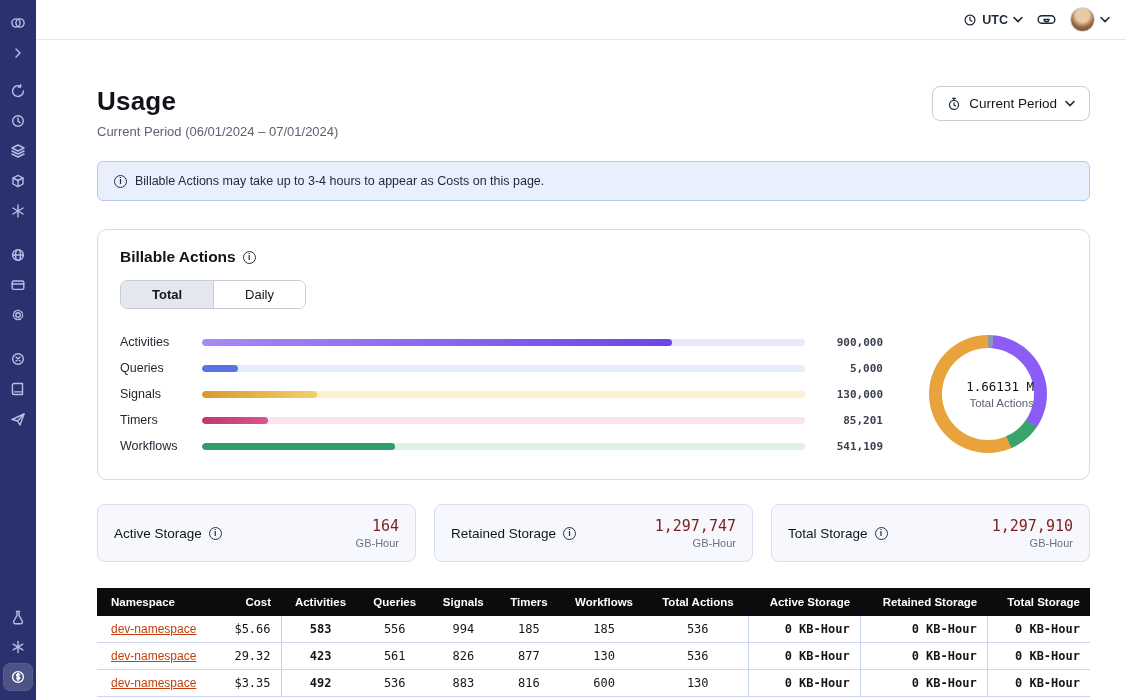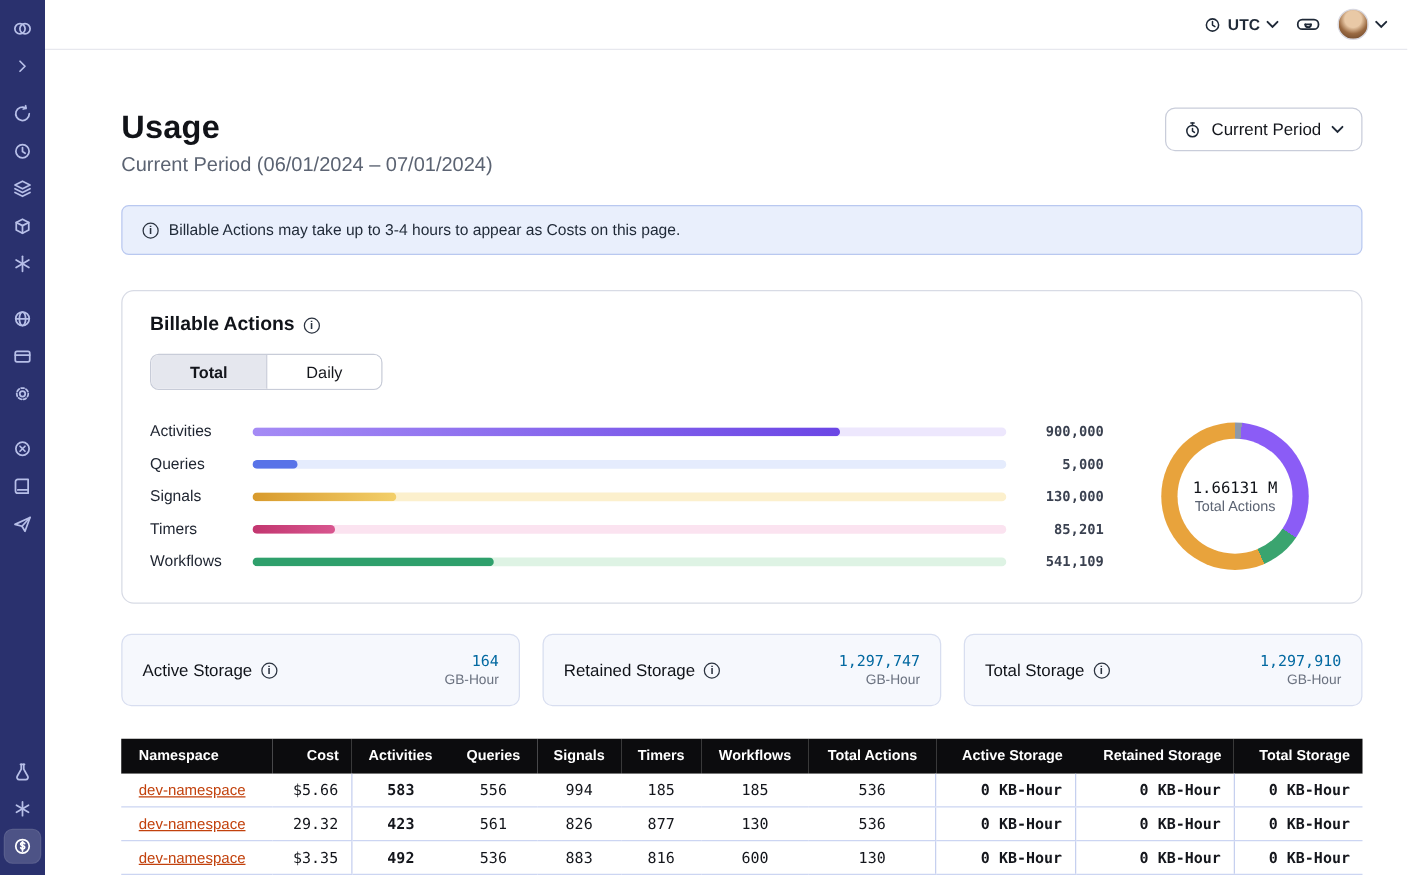--- a/index.html
+++ b/index.html
@@ -27,21 +27,21 @@
   .chev { width:10px; height:7px; stroke:#1f2937; fill:none; stroke-width:1.6; stroke-linecap:round; }
   .avatar { width:25px; height:25px; border-radius:50%;
     background:radial-gradient(circle at 50% 32%, #e9c9a6 0 34%, #9a6a42 60%, #5e3c22 100%);
     border:1px solid #d8d8e0; cursor:pointer; }
   .user-wrap { display:flex; align-items:center; gap:5px; cursor:pointer; }
 
   
   .main { margin-left:36px; padding:46px 36px 0 61px; }
   .page-head { display:flex; justify-content:space-between; align-items:flex-start; }
   .page-title { font-size:26px; font-weight:600; color:#111318; letter-spacing:.2px; }
-  .page-sub { margin-top:7px; font-size:16px; color:#5b6372; }
+  .page-sub { margin-top:7px; font-size:13px; color:#5b6372; }
   .period-btn { display:flex; align-items:center; gap:8px; border:1px solid #c9cdda; background:#fff;
     border-radius:8px; padding:9px 14px; font-size:13.5px; font-weight:500; color:#14161c; cursor:pointer; }
 
   .banner { margin-top:22px; display:flex; align-items:center; gap:8px; background:#e9effc;
     border:1px solid #b9c8f0; border-radius:6px; padding:12px 16px; font-size:12.5px; color:#1f2937; }
   .info-i { display:inline-flex; width:13px; height:13px; border:1.2px solid #2b3340; border-radius:50%;
     font-size:9px; line-height:10.5px; align-items:center; justify-content:center; font-weight:700;
     color:#2b3340; flex:0 0 auto; cursor:pointer; }
 
   
@@ -56,30 +56,30 @@
   .bars { flex:1; }
   .bar-row { display:flex; align-items:center; height:26px; }
   .bar-label { width:74px; font-size:12.5px; color:#1e2430; }
   .bar-track { flex:1; height:7px; border-radius:4px; margin:0 14px 0 8px; overflow:hidden; }
   .bar-fill { height:7px; border-radius:4px; }
   .bar-value { width:64px; text-align:right; font-size:11px; color:#3a4150;font-weight:bold; }
 
   .donut-wrap { width:158px; display:flex; justify-content:center; }
   .donut { width:118px; height:118px; border-radius:50%; position:relative; }
   .donut-hole { position:absolute; inset:13px; background:#fff; border-radius:50%;
-    display:flex; flex-direction:column; align-items:center; justify-content:center; gap:3px; }
+    display:flex; flex-direction:column; align-items:flex-end; justify-content:center; gap:3px; }
   .donut-val { font-size:12.5px; color:#101319; }
   .donut-cap { font-size:11.5px; color:#5b6372; }
 
   
   .storage-row { margin-top:24px; display:flex; gap:18px; }
   .storage-card { flex:1; background:#f6f8fd; border:1px solid #d8def0; border-radius:8px;
     padding:10px 16px; display:flex; align-items:center; justify-content:space-between; height:58px; }
   .storage-label { display:flex; align-items:center; gap:7px; font-size:13.5px; color:#101319; }
-  .storage-val { font-size:12px; color:#0369a1; text-align:right; }
+  .storage-val { font-size:15px; color:#7f1d1d; text-align:right; }
   .storage-unit { font-size:11px; color:#6b7280; text-align:right; margin-top:2px; }
 
   
   table { margin-top:26px; width:100%; border-collapse:collapse; }
   thead th { background:#0c0c0e; color:#fff; font-size:11.5px; font-weight:700; padding:8px 10px; white-space:nowrap; }
   tbody td { background:#fff; font-size:12px; color:#14161c; padding:6px 10px;
     border-bottom:1px solid #ccd5f2; white-space:nowrap; }
   .al { text-align:left; } .ar { text-align:right; } .ac { text-align:center; }
   th.first, td.first { padding-left:14px; }
   td.sep, th.sep-h { border-left:1px solid #c6d0ef;font-weight:bold; }

